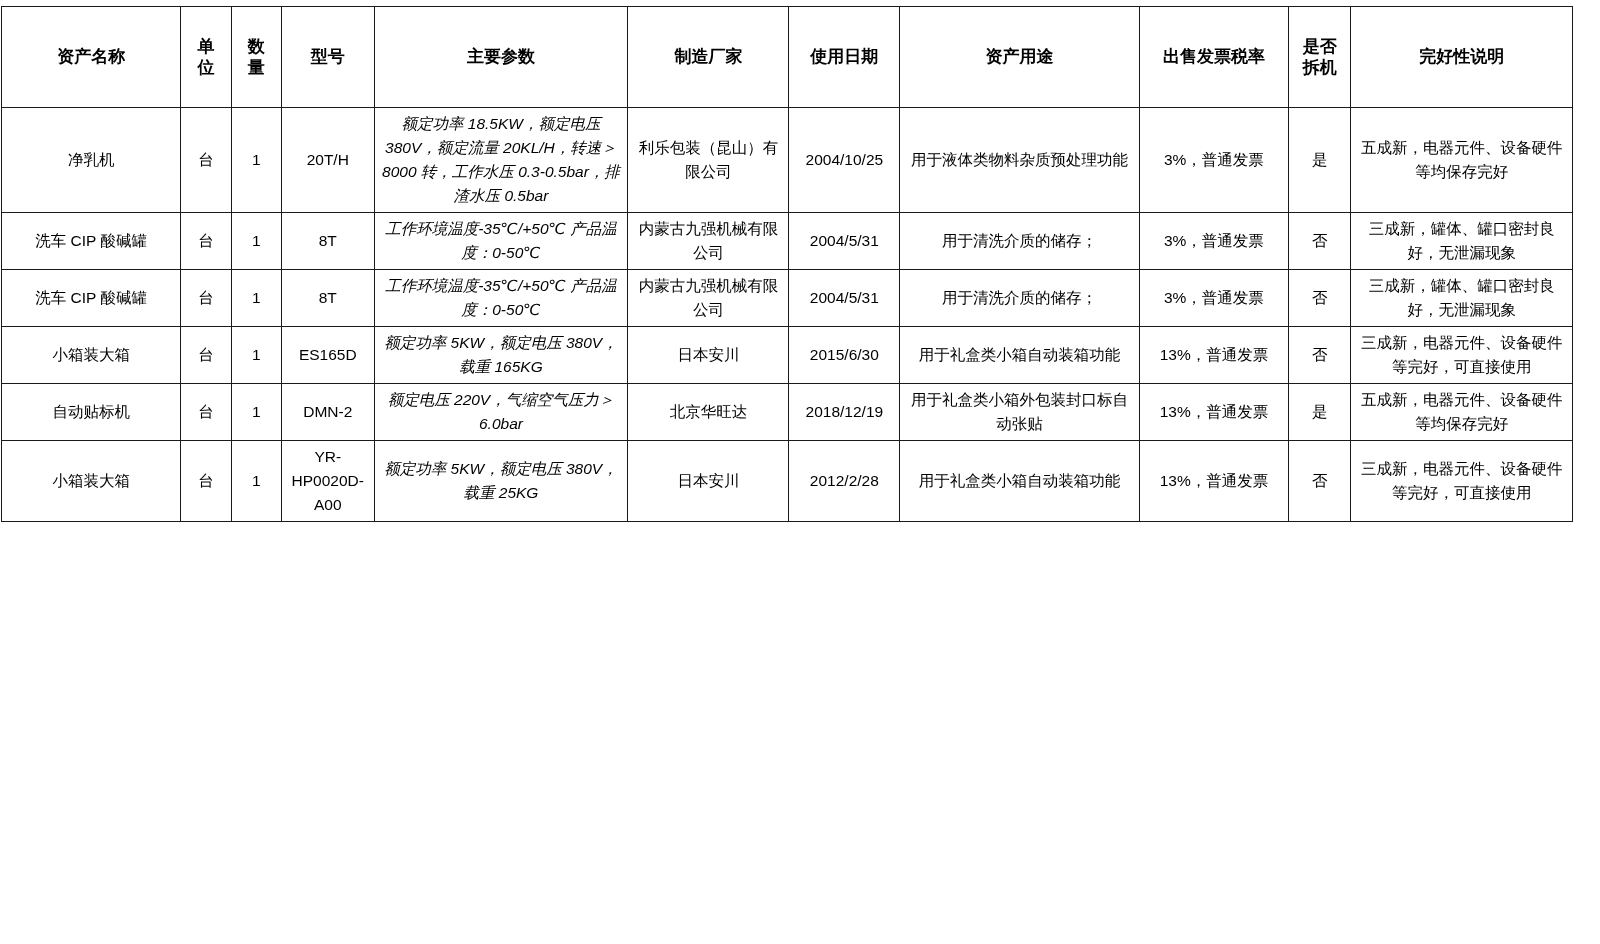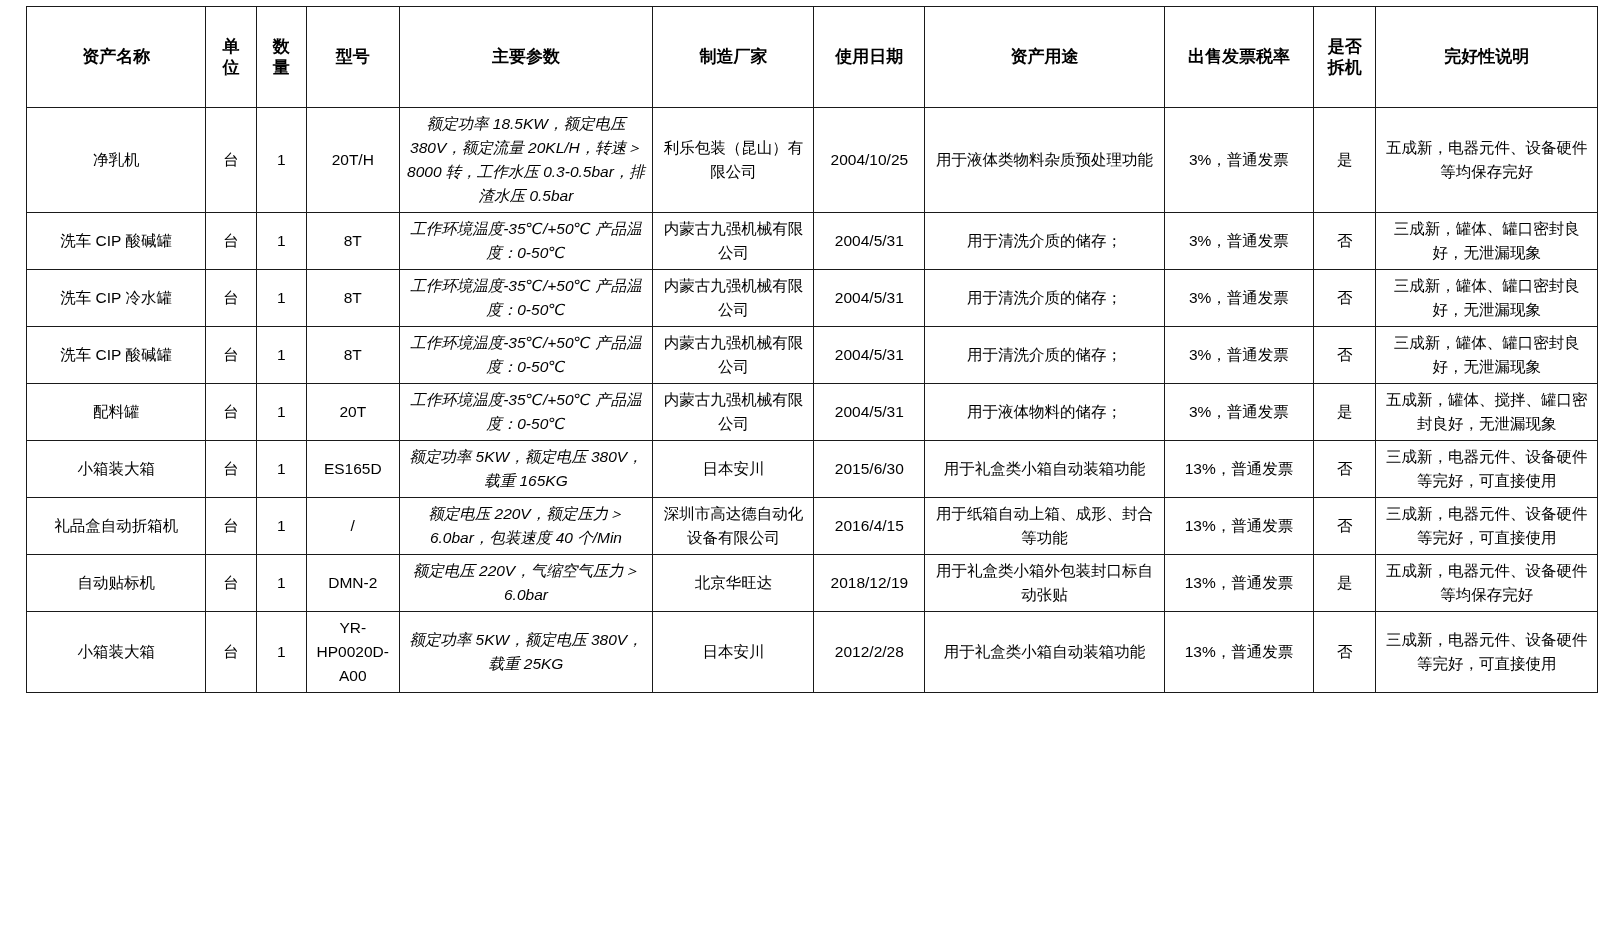--- a/index.html
+++ b/index.html
@@ -11,21 +11,21 @@
     width: 1600px;
     height: 944px;
     font-family: "Liberation Sans", "DejaVu Sans", sans-serif;
     color: #000000;
     overflow: hidden;
   }
   .sheet {
     width: 1592px;
     height: 944px;
     box-sizing: border-box;
-    padding: 6px 14px 0 26px;
+    padding: 6px 14px 0 1px;
   }
   table.asset-table {
     border-collapse: collapse;
     width: 1572px;
     table-layout: fixed;
   }
   table.asset-table th,
   table.asset-table td {
     border: 1.5px solid #1a1a1a;
     padding: 4px 6px;
@@ -130,80 +130,41 @@
           <td class="cell-model">8T</td>
           <td class="cell-params">工作环境温度-35℃/+50℃ 产品温度：0-50℃</td>
           <td class="cell-maker">内蒙古九强机械有限公司</td>
           <td class="cell-date">2004/5/31</td>
           <td class="cell-use">用于清洗介质的储存；</td>
           <td class="cell-tax">3%，普通发票</td>
           <td class="cell-dis">否</td>
           <td class="cell-cond">三成新，罐体、罐口密封良好，无泄漏现象</td>
         </tr>
         <tr>
-          <td class="cell-name">洗车 CIP 冷水罐</td>
-          <td class="cell-unit">台</td>
-          <td class="cell-qty">1</td>
-          <td class="cell-model">8T</td>
-          <td class="cell-params">工作环境温度-35℃/+50℃ 产品温度：0-50℃</td>
-          <td class="cell-maker">内蒙古九强机械有限公司</td>
-          <td class="cell-date">2004/5/31</td>
-          <td class="cell-use">用于清洗介质的储存；</td>
-          <td class="cell-tax">3%，普通发票</td>
-          <td class="cell-dis">否</td>
-          <td class="cell-cond">三成新，罐体、罐口密封良好，无泄漏现象</td>
-        </tr>
-        <tr>
           <td class="cell-name">洗车 CIP 酸碱罐</td>
           <td class="cell-unit">台</td>
           <td class="cell-qty">1</td>
           <td class="cell-model">8T</td>
           <td class="cell-params">工作环境温度-35℃/+50℃ 产品温度：0-50℃</td>
           <td class="cell-maker">内蒙古九强机械有限公司</td>
           <td class="cell-date">2004/5/31</td>
           <td class="cell-use">用于清洗介质的储存；</td>
           <td class="cell-tax">3%，普通发票</td>
           <td class="cell-dis">否</td>
           <td class="cell-cond">三成新，罐体、罐口密封良好，无泄漏现象</td>
         </tr>
         <tr>
-          <td class="cell-name">配料罐</td>
-          <td class="cell-unit">台</td>
-          <td class="cell-qty">1</td>
-          <td class="cell-model">20T</td>
-          <td class="cell-params">工作环境温度-35℃/+50℃ 产品温度：0-50℃</td>
-          <td class="cell-maker">内蒙古九强机械有限公司</td>
-          <td class="cell-date">2004/5/31</td>
-          <td class="cell-use">用于液体物料的储存；</td>
-          <td class="cell-tax">3%，普通发票</td>
-          <td class="cell-dis">是</td>
-          <td class="cell-cond">五成新，罐体、搅拌、罐口密封良好，无泄漏现象</td>
-        </tr>
-        <tr>
           <td class="cell-name">小箱装大箱</td>
           <td class="cell-unit">台</td>
           <td class="cell-qty">1</td>
           <td class="cell-model">ES165D</td>
           <td class="cell-params">额定功率 5KW，额定电压 380V，载重 165KG</td>
           <td class="cell-maker">日本安川</td>
           <td class="cell-date">2015/6/30</td>
           <td class="cell-use">用于礼盒类小箱自动装箱功能</td>
-          <td class="cell-tax">13%，普通发票</td>
-          <td class="cell-dis">否</td>
-          <td class="cell-cond">三成新，电器元件、设备硬件等完好，可直接使用</td>
-        </tr>
-        <tr>
-          <td class="cell-name">礼品盒自动折箱机</td>
-          <td class="cell-unit">台</td>
-          <td class="cell-qty">1</td>
-          <td class="cell-model">/</td>
-          <td class="cell-params">额定电压 220V，额定压力＞6.0bar，包装速度 40 个/Min</td>
-          <td class="cell-maker">深圳市高达德自动化设备有限公司</td>
-          <td class="cell-date">2016/4/15</td>
-          <td class="cell-use">用于纸箱自动上箱、成形、封合等功能</td>
           <td class="cell-tax">13%，普通发票</td>
           <td class="cell-dis">否</td>
           <td class="cell-cond">三成新，电器元件、设备硬件等完好，可直接使用</td>
         </tr>
         <tr>
           <td class="cell-name">自动贴标机</td>
           <td class="cell-unit">台</td>
           <td class="cell-qty">1</td>
           <td class="cell-model">DMN-2</td>
           <td class="cell-params">额定电压 220V，气缩空气压力＞6.0bar</td>

